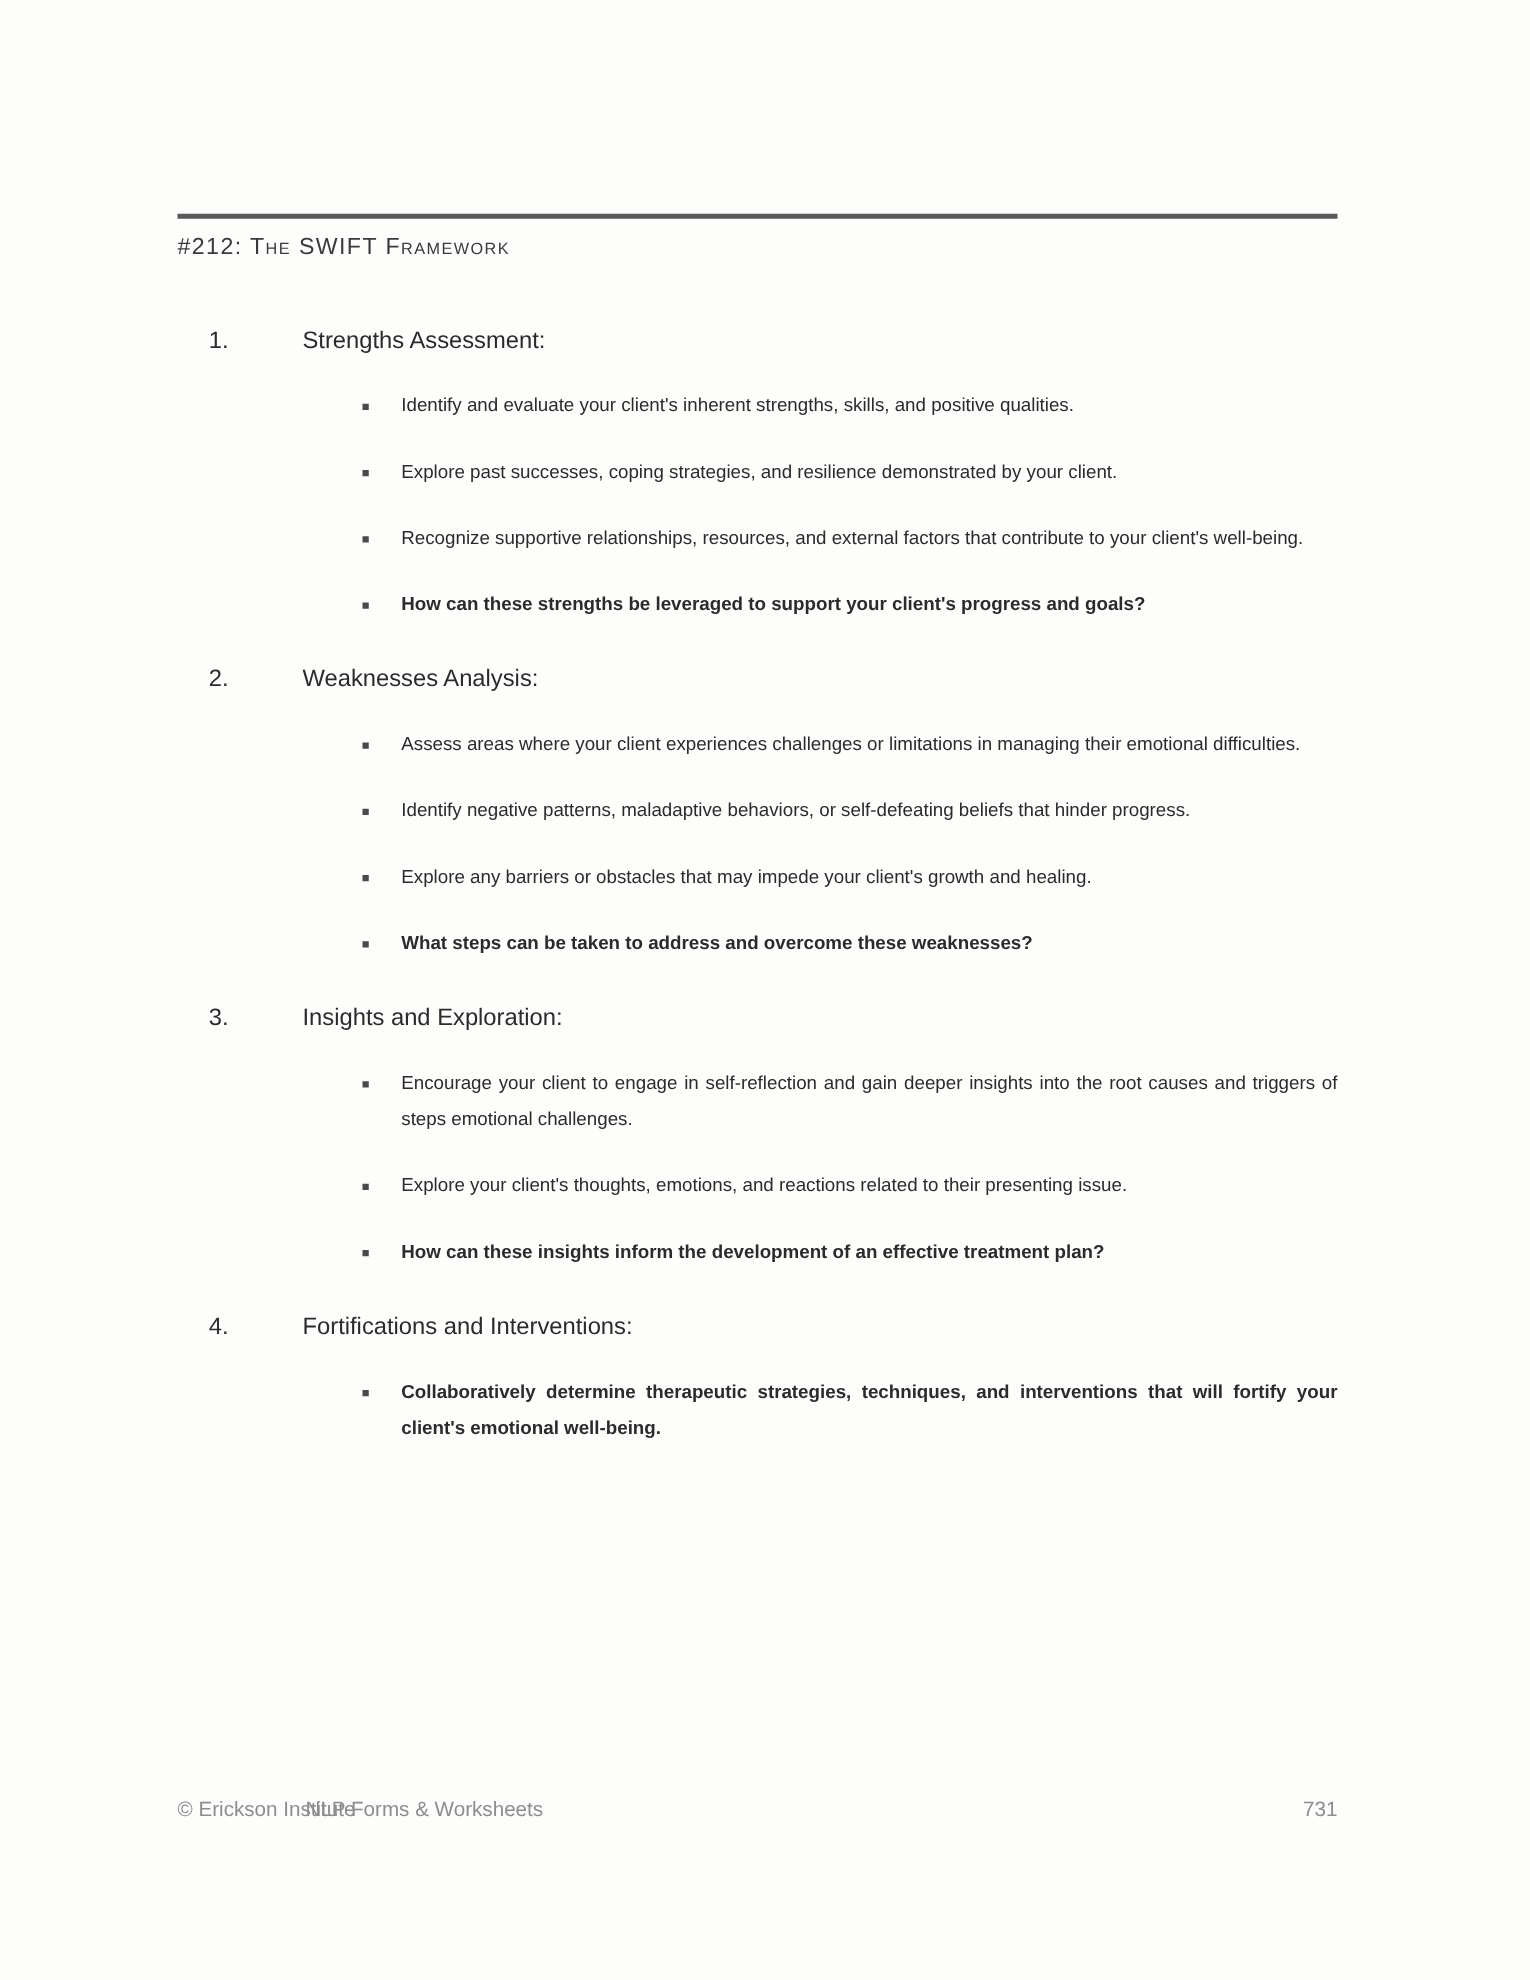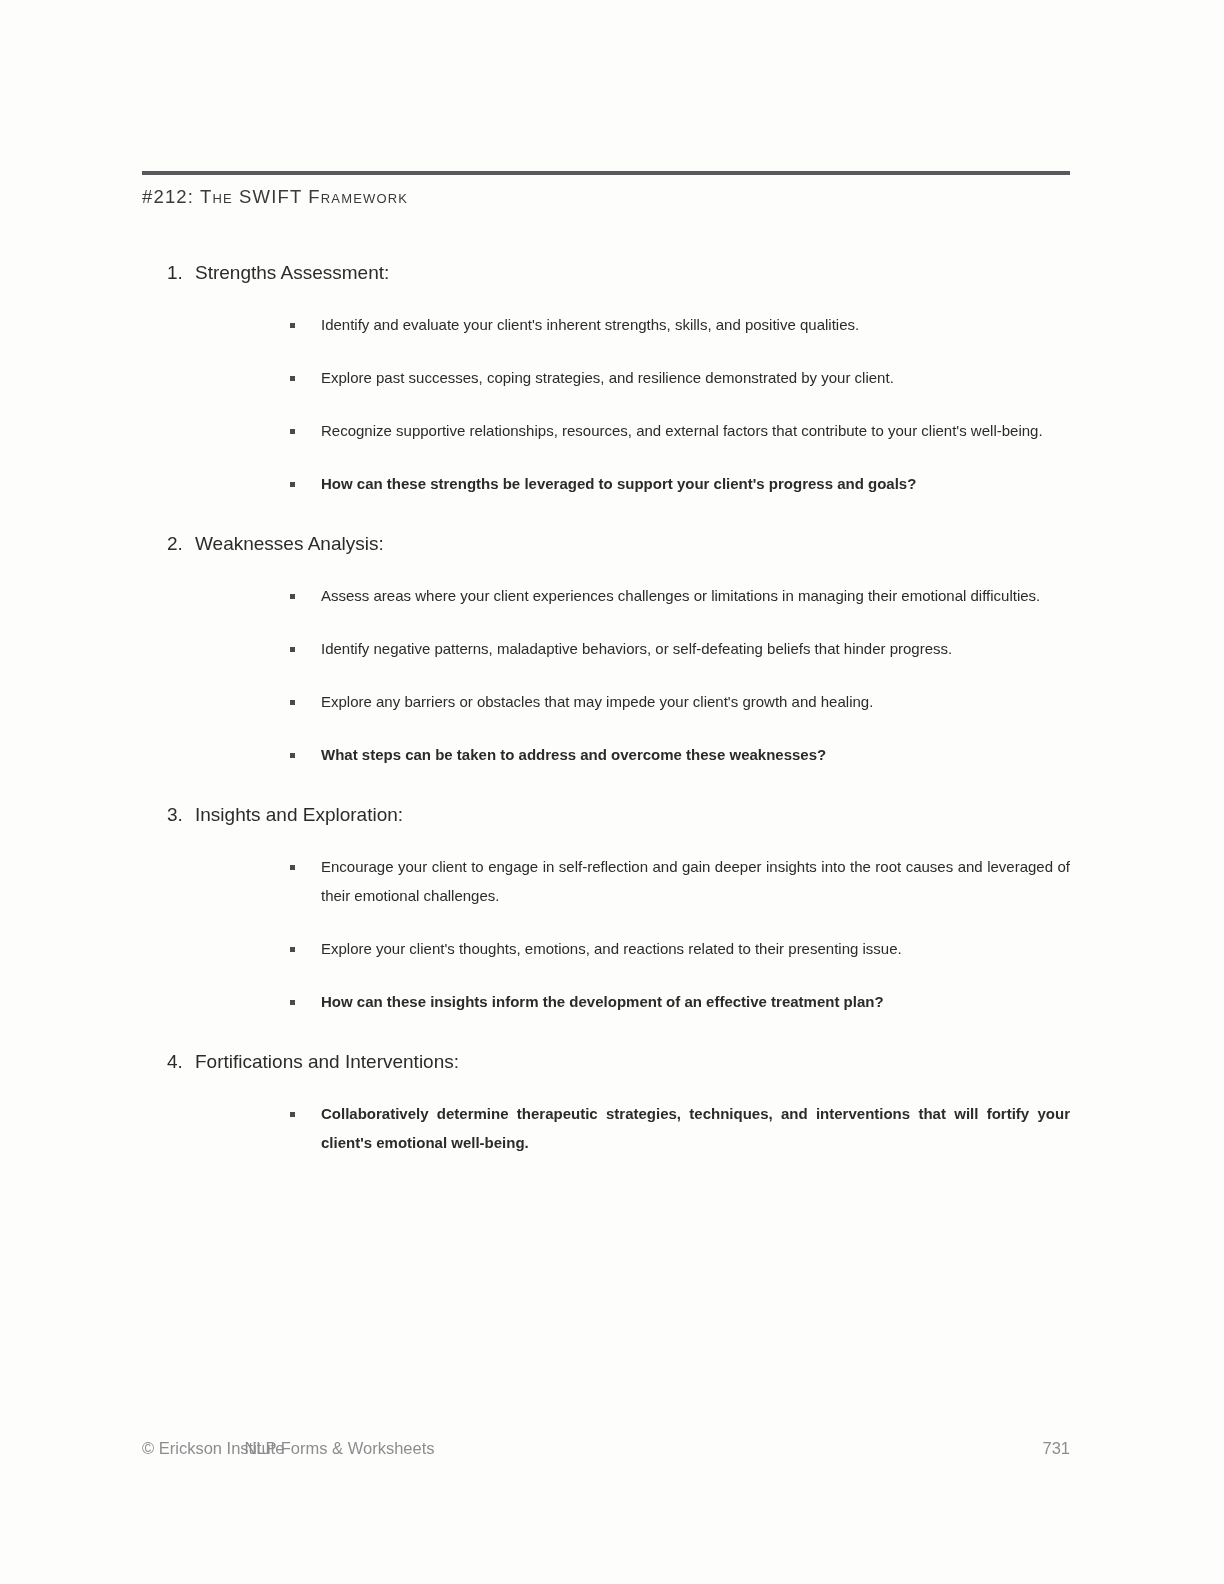--- a/index.html
+++ b/index.html
@@ -65,20 +65,21 @@
     left: 25px;
     top: 0;
     font-size: 19px;
     line-height: 30px;
     color: #2b2b2b;
   }
   .num-label {
     font-size: 19px;
     line-height: 30px;
     color: #2b2b2b;
+    margin-left: 47px;
   }
 
   .bullets {
     margin-top: 22px;
   }
   .bullet-item {
     position: relative;
     padding-left: 126px;
     margin-bottom: 24px;
   }
@@ -187,21 +188,21 @@
             <div class="bullet-text last-line-short">What steps can be taken to address and overcome these weaknesses?</div>
           </div>
         </div>
       </div>
       <div class="num-item">
         <span class="num-marker">3.</span>
         <div class="num-label">Insights and Exploration:</div>
         <div class="bullets">
           <div class="bullet-item">
             <span class="bullet-marker"></span>
-            <div class="bullet-text last-line-short">Encourage your client to engage in self-reflection and gain deeper insights into the root causes and leveraged of their emotional challenges.</div>
+            <div class="bullet-text last-line-short">Encourage your client to engage in self-reflection and gain deeper insights into the root causes and triggers of steps emotional challenges.</div>
           </div>
           <div class="bullet-item">
             <span class="bullet-marker"></span>
             <div class="bullet-text last-line-short">Explore your client's thoughts, emotions, and reactions related to their presenting issue.</div>
           </div>
           <div class="bullet-item">
             <span class="bullet-marker"></span>
             <div class="bullet-text last-line-short">How can these insights inform the development of an effective treatment plan?</div>
           </div>
         </div>

